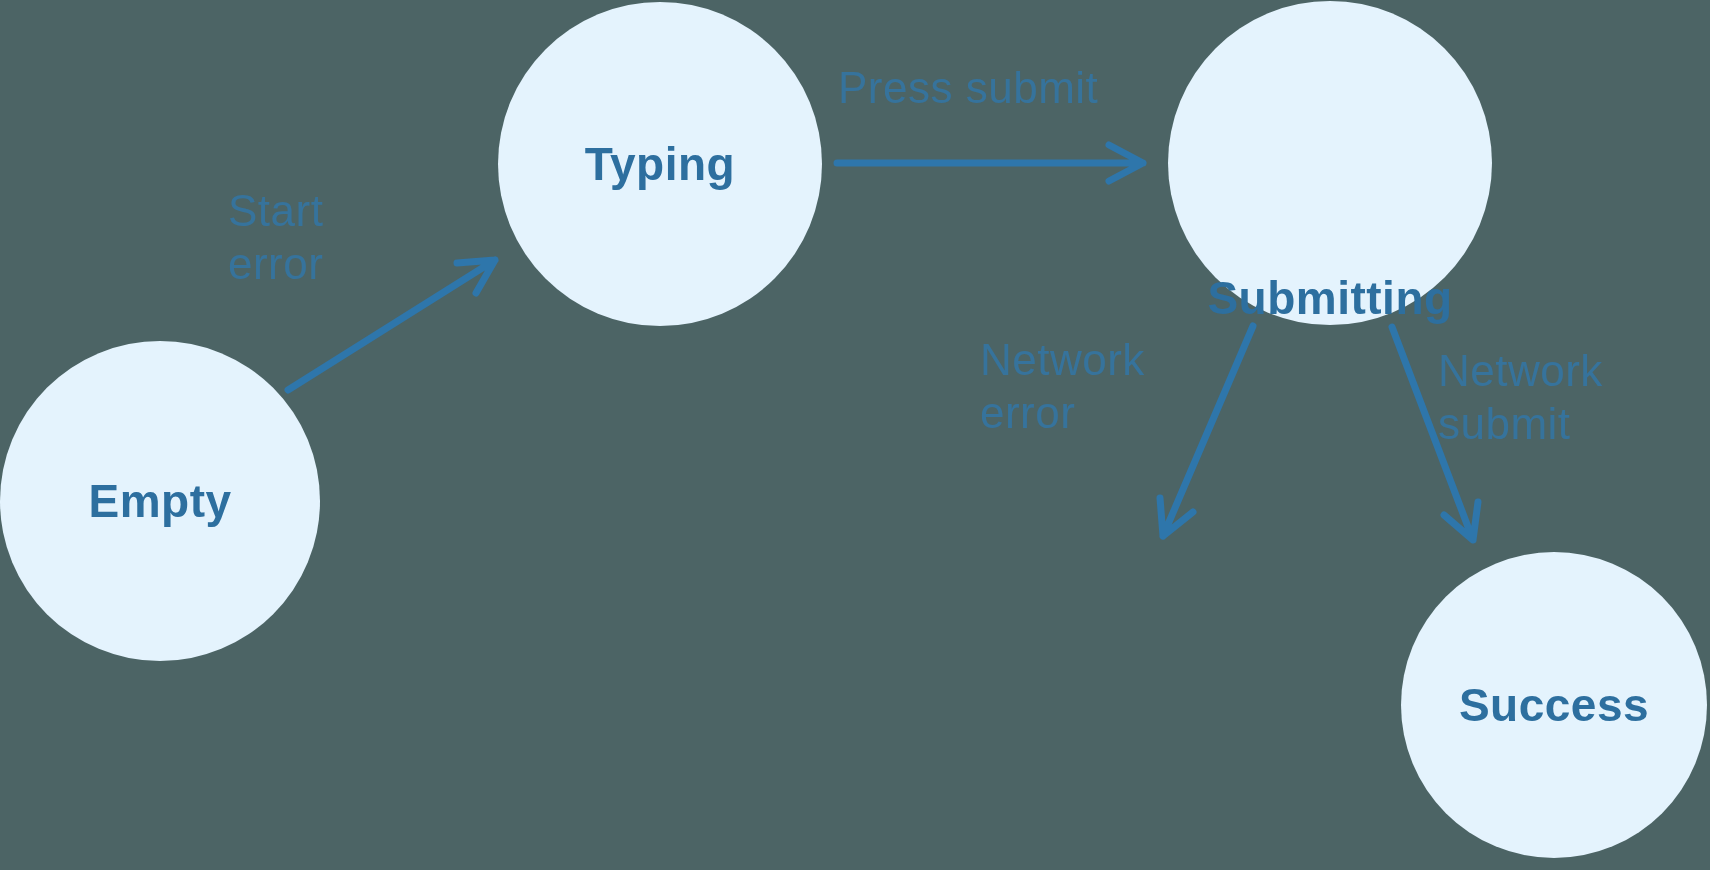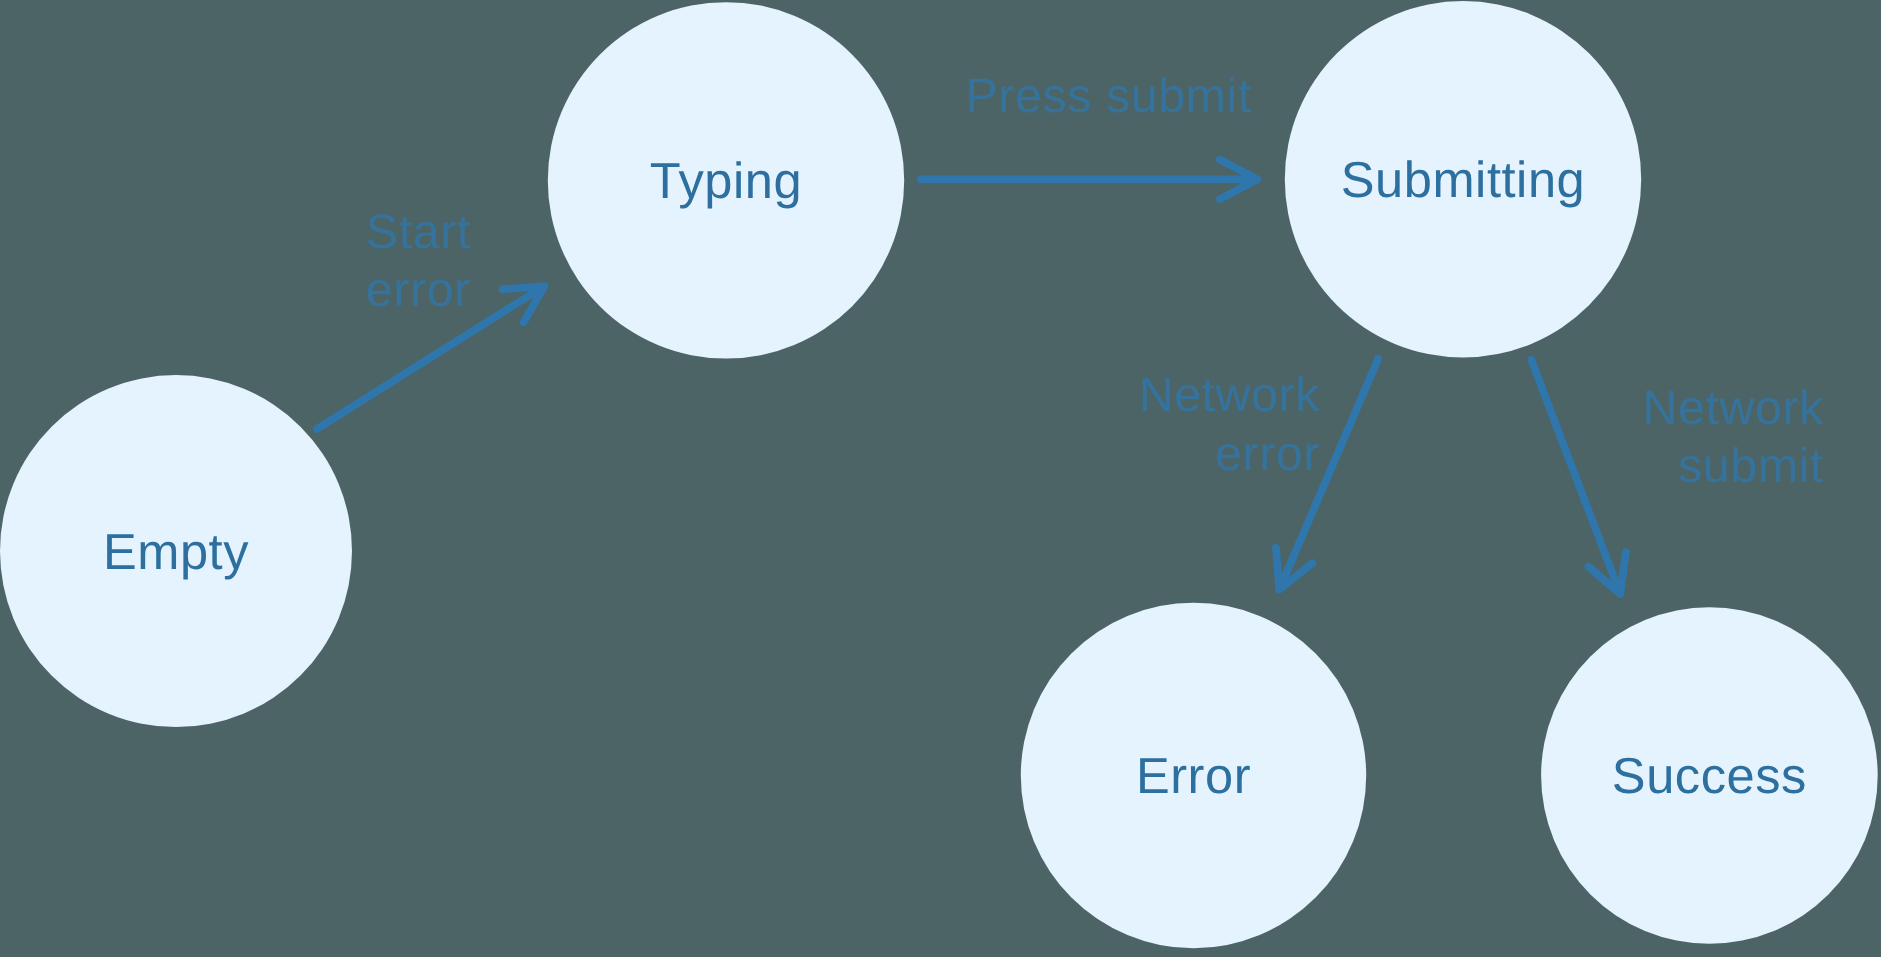--- a/index.html
+++ b/index.html
@@ -27,29 +27,30 @@
     background: var(--node-fill);
     display: flex;
     align-items: center;
     justify-content: center;
   }
   .state-label {
     color: var(--node-text);
     font-size: 46px;
     letter-spacing: 0.5px;
     white-space: nowrap;
+    font-weight: bold;
   }
   .edge-label {
     position: absolute;
     transform: translate(-50%, -50%);
     color: var(--edge-label);
     font-size: 44px;
     line-height: 53px;
     letter-spacing: 0.5px;
-    text-align: right;
+    text-align: left;
   }
   .edges-layer {
     position: absolute;
     left: 0; top: 0;
     width: 1710px; height: 870px;
     pointer-events: none;
   }
   .edge-path {
     stroke: var(--arrow);
     stroke-width: 7;
@@ -75,27 +76,24 @@
   </svg>
 
   <div class="state-node" style="left:0px; top:341px; width:320px; height:320px;">
     <span class="state-label">Empty</span>
   </div>
 
   <div class="state-node" style="left:498px; top:2px; width:324px; height:324px;">
     <span class="state-label">Typing</span>
   </div>
 
-  <div class="state-node" style="left:1168px; top:1px; width:324px; height:324px;">
+  <div class="state-node" style="left:1168px; top:1px; width:324px; height:324px;align-items:flex-end;">
     <span class="state-label">Submitting</span>
   </div>
 
-  <div class="state-node" style="left:928px; top:548px; width:314px; height:314px;">
-    <span class="state-label">Error</span>
-  </div>
 
   <div class="state-node" style="left:1401px; top:552px; width:306px; height:306px;">
     <span class="state-label">Success</span>
   </div>
 
   <div class="edge-label" style="left:328px; top:237px; width:200px;">Start error</div>
 
   <div class="edge-label" style="left:988px; top:87px; width:300px;">Press submit</div>
 
   <div class="edge-label" style="left:1090px; top:386px; width:220px;">Network error</div>

